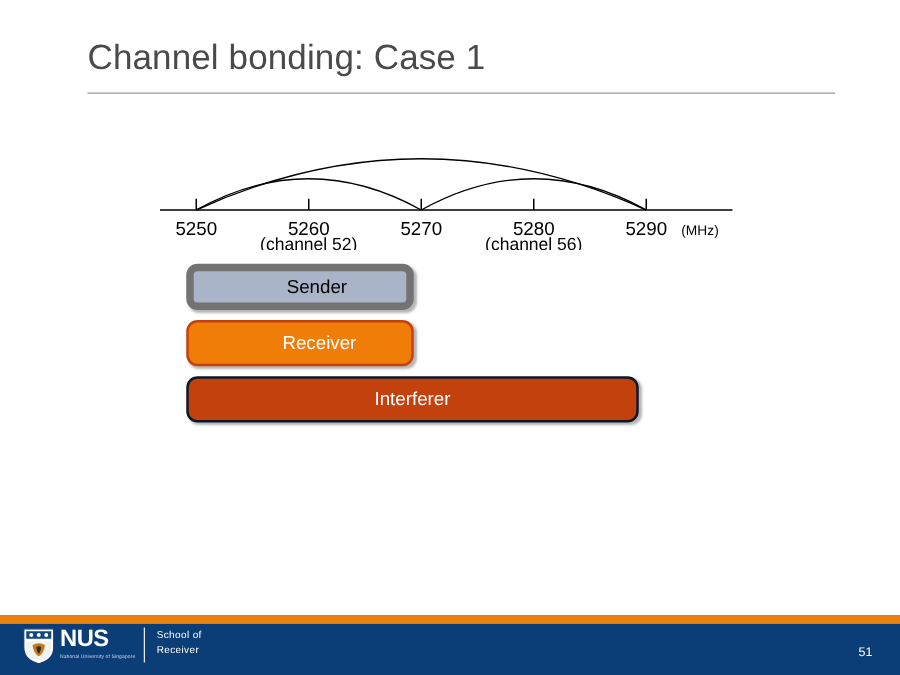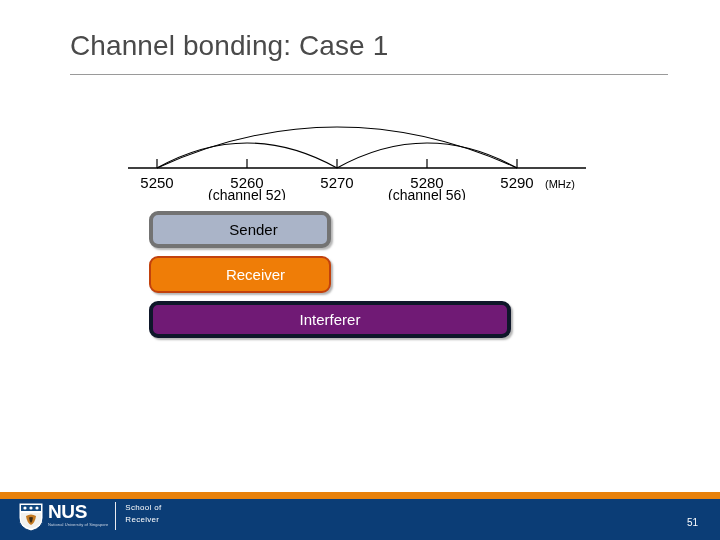--- a/index.html
+++ b/index.html
@@ -68,37 +68,37 @@
     font-size: 15px;
     line-height: 1;
     box-shadow: 2px 2px 2px rgba(120,120,120,0.55);
   }
   .role-label { pointer-events: none; }
 
   #box-sender {
     left: 149px;  top: 211px;
     width: 182px; height: 37px;
     background: #aab4c8;
-    border: 4px solid #737373;
+    border: 6px solid #737373;
     color: #000000;
     padding-left: 27px;
   }
   #box-receiver {
     left: 149px;  top: 256px;
     width: 182px; height: 37px;
     background: #ef7d07;
     border: 2px solid #c2410c;
     color: #ffffff;
     padding-left: 31px;
   }
   #box-interferer {
     left: 149px;  top: 301px;
     width: 362px; height: 37px;
-    background: #701a75;
-    border: 4px solid #0f172a;
+    background: #c2410c;
+    border: 2px solid #0f172a;
     color: #ffffff;
   }
 
   
   .footer-rule {
     position: absolute;
     left: 0; top: 492px;
     width: 720px; height: 7px;
     background: #e8820c;
   }

